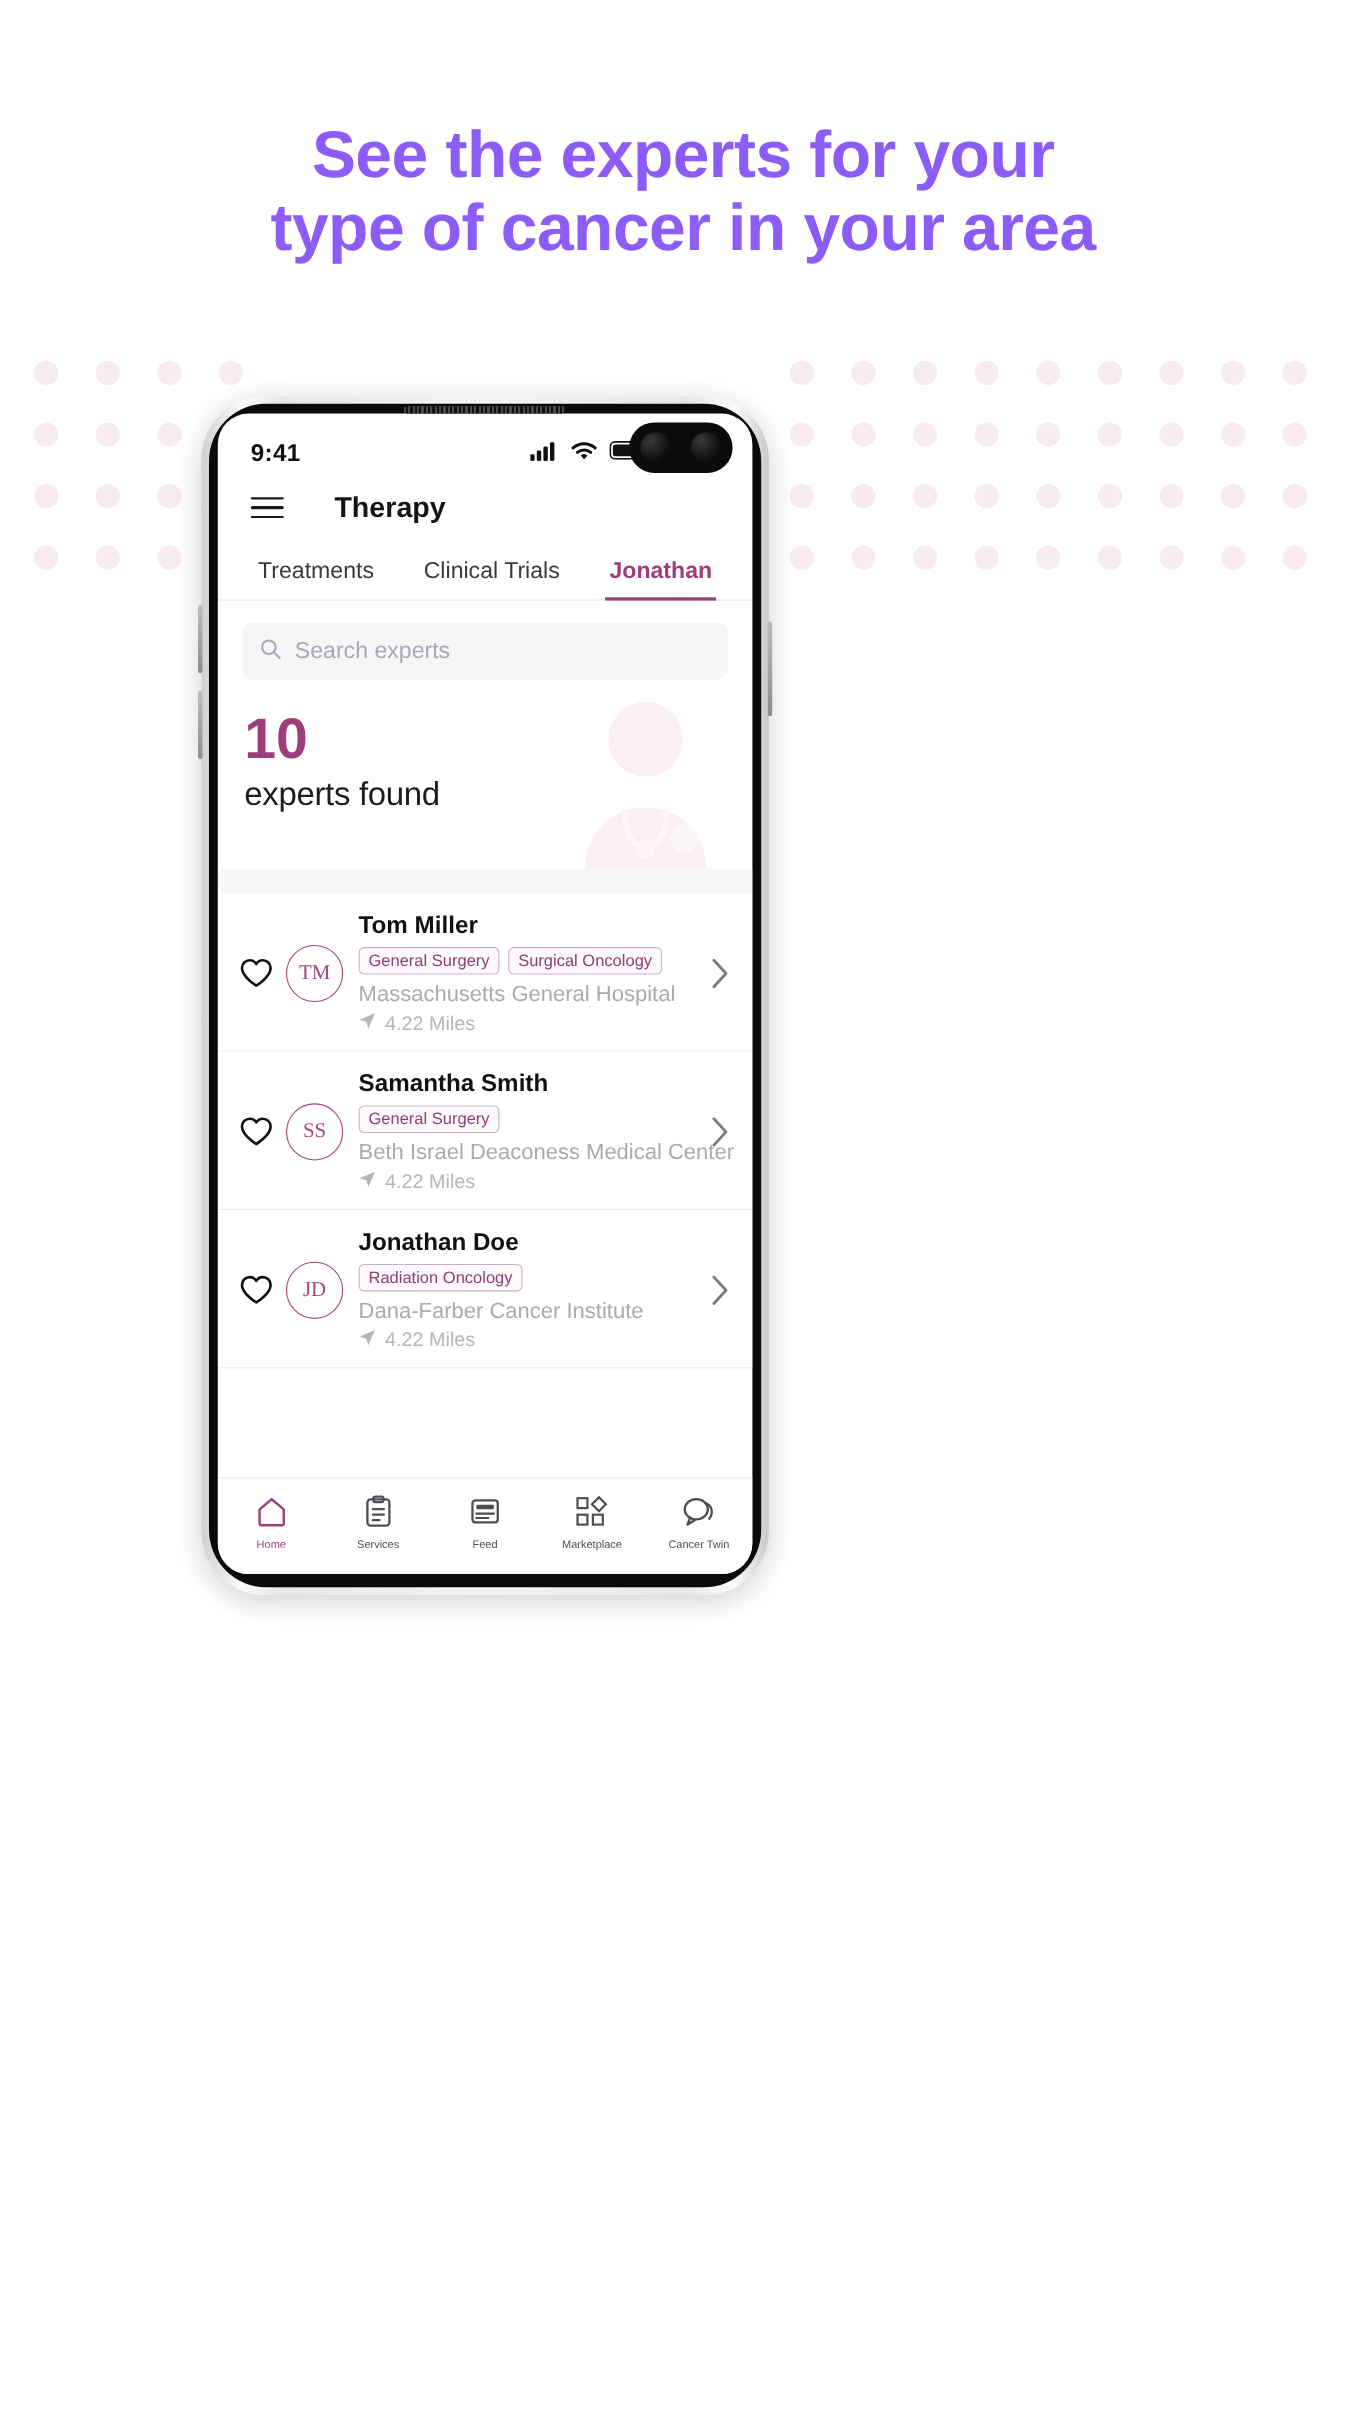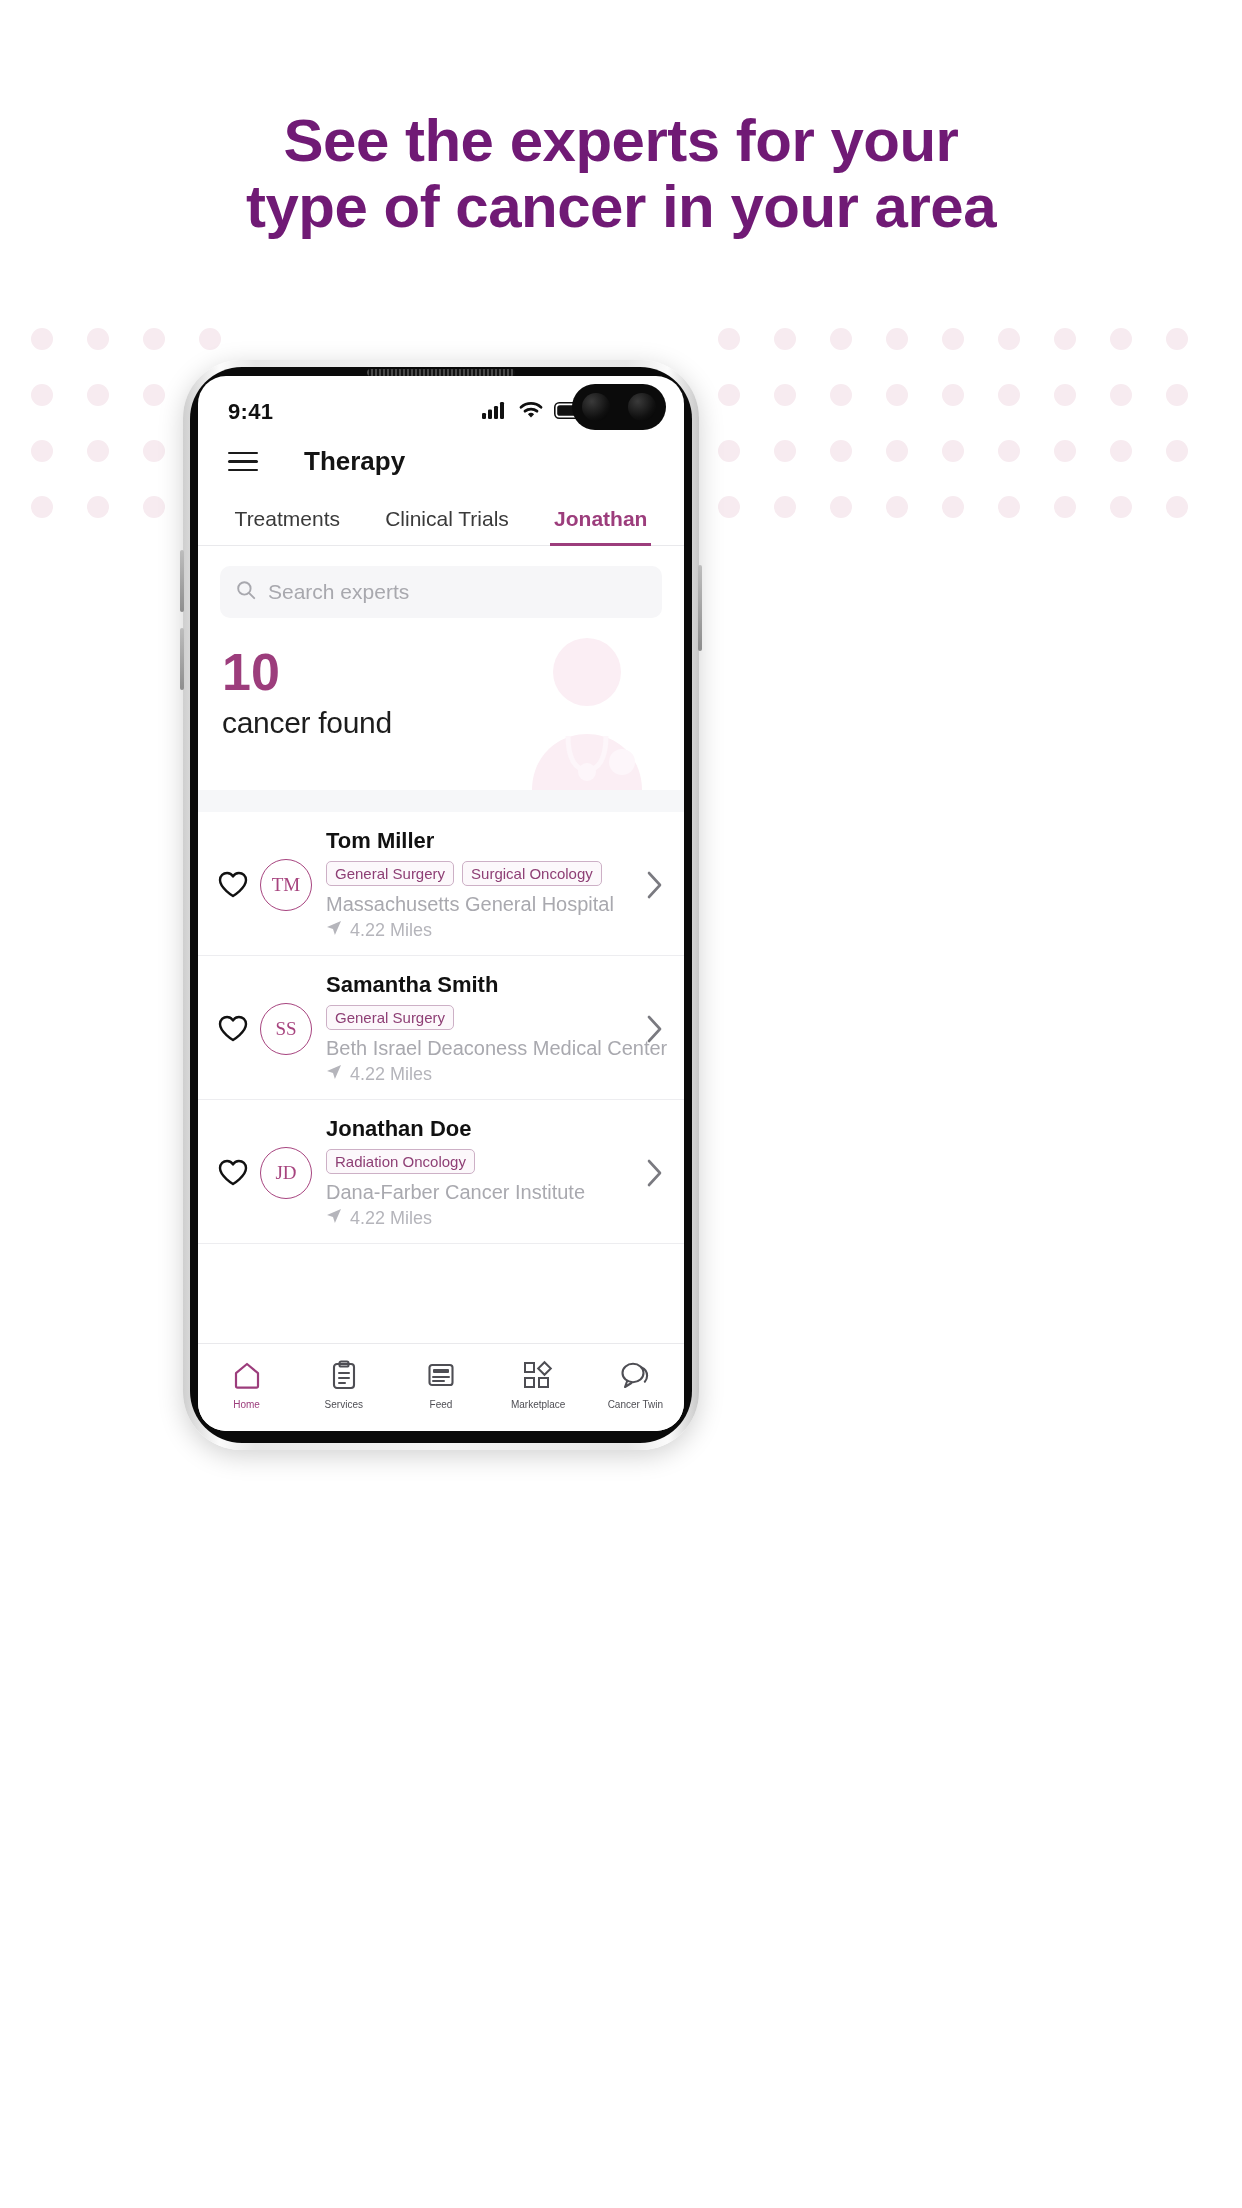--- a/index.html
+++ b/index.html
@@ -20,21 +20,21 @@
     position:absolute; width:22px; height:22px; border-radius:50%;
     background:#f7ebf0;
   }
 
   
   .headline{
     position:absolute; left:0; top:108px; width:1242px;
     text-align:center;
     font-size:60px; line-height:66px; font-weight:bold;
     letter-spacing:-0.5px;
-    color:#701a75;
+    color:#8b5cf6;
   }
   .headline .l2{ display:block; }
 
   
   .phone{
     position:absolute; left:183px; top:360px;
     width:516px; height:1090px;
     border-radius:58px;
     background:linear-gradient(90deg,#cfcfcf 0%,#fbfbfb 7%,#e8e8e8 14%,#f4f4f4 50%,#e8e8e8 86%,#fbfbfb 94%,#c9c9c9 100%);
     padding:7px;
@@ -304,21 +304,21 @@
               <circle cx="8.4" cy="8.4" r="6.2" stroke="#a8a8ae" stroke-width="1.9" fill="none"></circle>
               <line x1="13.2" y1="13.2" x2="18.2" y2="18.2" stroke="#a8a8ae" stroke-width="1.9" stroke-linecap="round"></line>
             </svg>
           </span>
           <span class="search-ph">Search experts</span>
         </div>
       </div>
 
       <div class="hero">
         <div class="hero-count">10</div>
-        <div class="hero-label">cancer found</div>
+        <div class="hero-label">experts found</div>
         <div class="hero-illu">
           <svg width="150" height="158" viewBox="0 0 150 158">
             <circle cx="75" cy="40" r="34" fill="#fbeef4"></circle>
             <path d="M20 158c0-32 24-56 55-56s55 24 55 56z" fill="#fbeef4"></path>
             <path d="M56 104c0 22 7 34 19 34s19-12 19-34" stroke="#fdf6fa" stroke-width="5" fill="none"></path>
             <circle cx="75" cy="140" r="9" fill="#fdf6fa"></circle>
             <circle cx="110" cy="130" r="13" fill="#fdf6fa"></circle>
           </svg>
         </div>
       </div>

